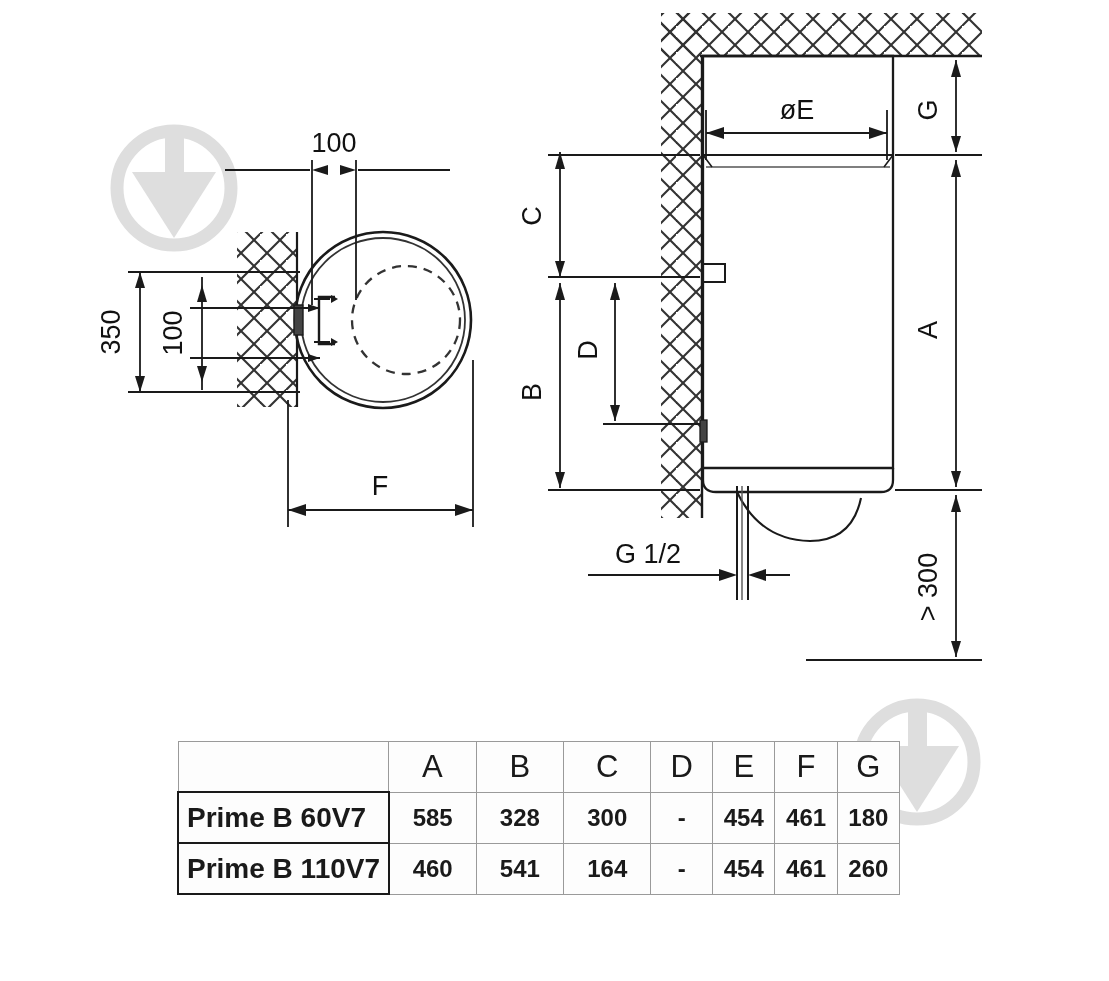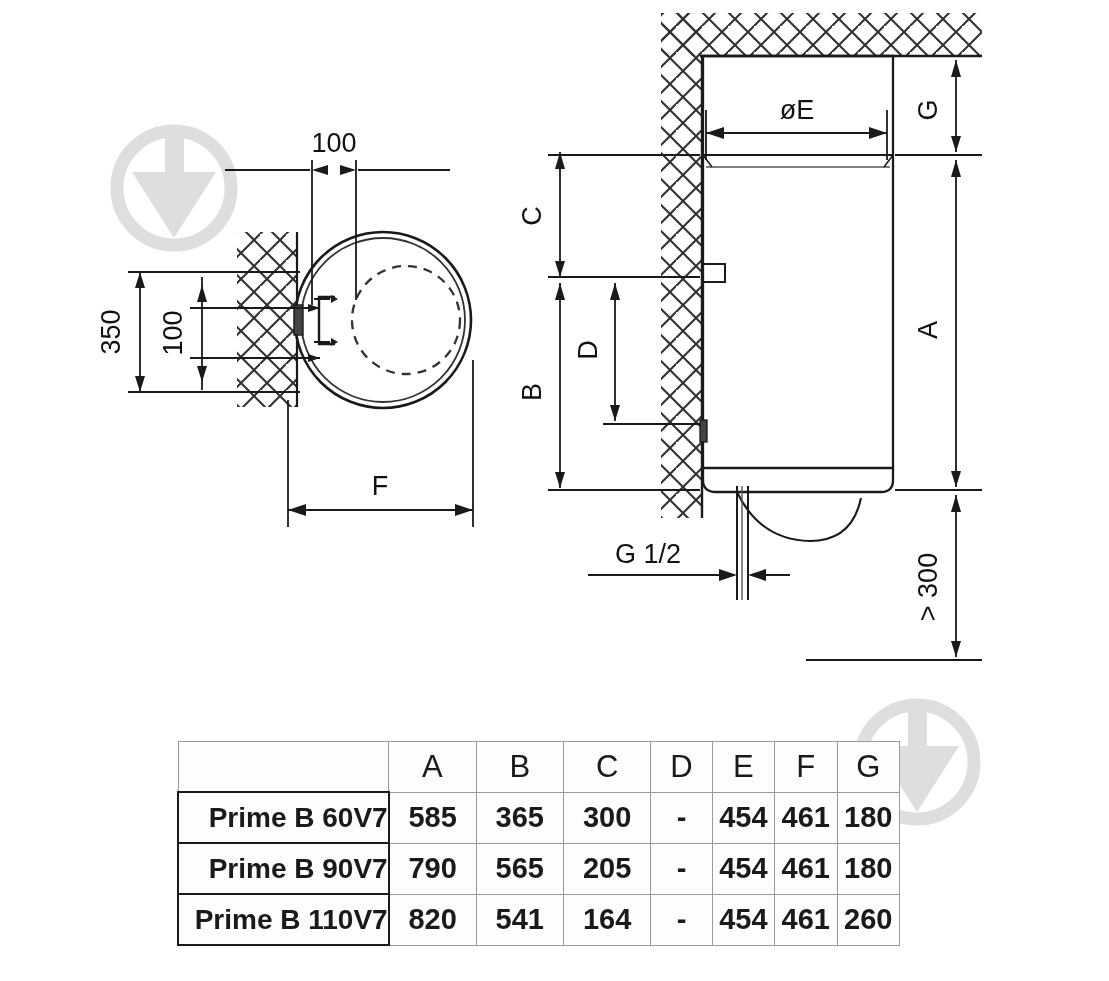--- a/index.html
+++ b/index.html
@@ -43,28 +43,28 @@
     left: 177px;
     top: 741px;
     width: 723px;
     border-collapse: collapse;
     font-family: "Liberation Sans", sans-serif;
   }
   #spec-table td, #spec-table th {
     border: 1px solid #9a9a9a;
     text-align: center;
     font-weight: 700;
-    font-size: 29px;
+    font-size: 24px;
     color: #1a1a1a;
     padding: 0;
     height: 49px;
     background: #fdfdfd;
   }
   #spec-table td.name-cell {
-    text-align: right;
+    text-align: left;
     padding-left: 8px;
     font-size: 28px;
     border: 2px solid #1a1a1a;
     white-space: nowrap;
   }
   #spec-table th {
     font-weight: 400;
     font-size: 31px;
   }
   .col-name { width: 210px; }
@@ -284,40 +284,30 @@
         <th class="col-d">D</th>
         <th class="col-e">E</th>
         <th class="col-f">F</th>
         <th class="col-g">G</th>
       </tr>
     </thead>
     <tbody>
       <tr>
         <td class="name-cell">Prime B 60V7</td>
         <td>585</td>
-        <td>365</td>
+        <td>328</td>
         <td>300</td>
         <td>-</td>
         <td>454</td>
         <td>461</td>
         <td>180</td>
       </tr>
       <tr>
-        <td class="name-cell">Prime B 90V7</td>
-        <td>790</td>
-        <td>565</td>
-        <td>205</td>
-        <td>-</td>
-        <td>454</td>
-        <td>461</td>
-        <td>180</td>
-      </tr>
-      <tr>
         <td class="name-cell">Prime B 110V7</td>
-        <td>820</td>
+        <td>460</td>
         <td>541</td>
         <td>164</td>
         <td>-</td>
         <td>454</td>
         <td>461</td>
         <td>260</td>
       </tr>
     </tbody>
   </table>
 

